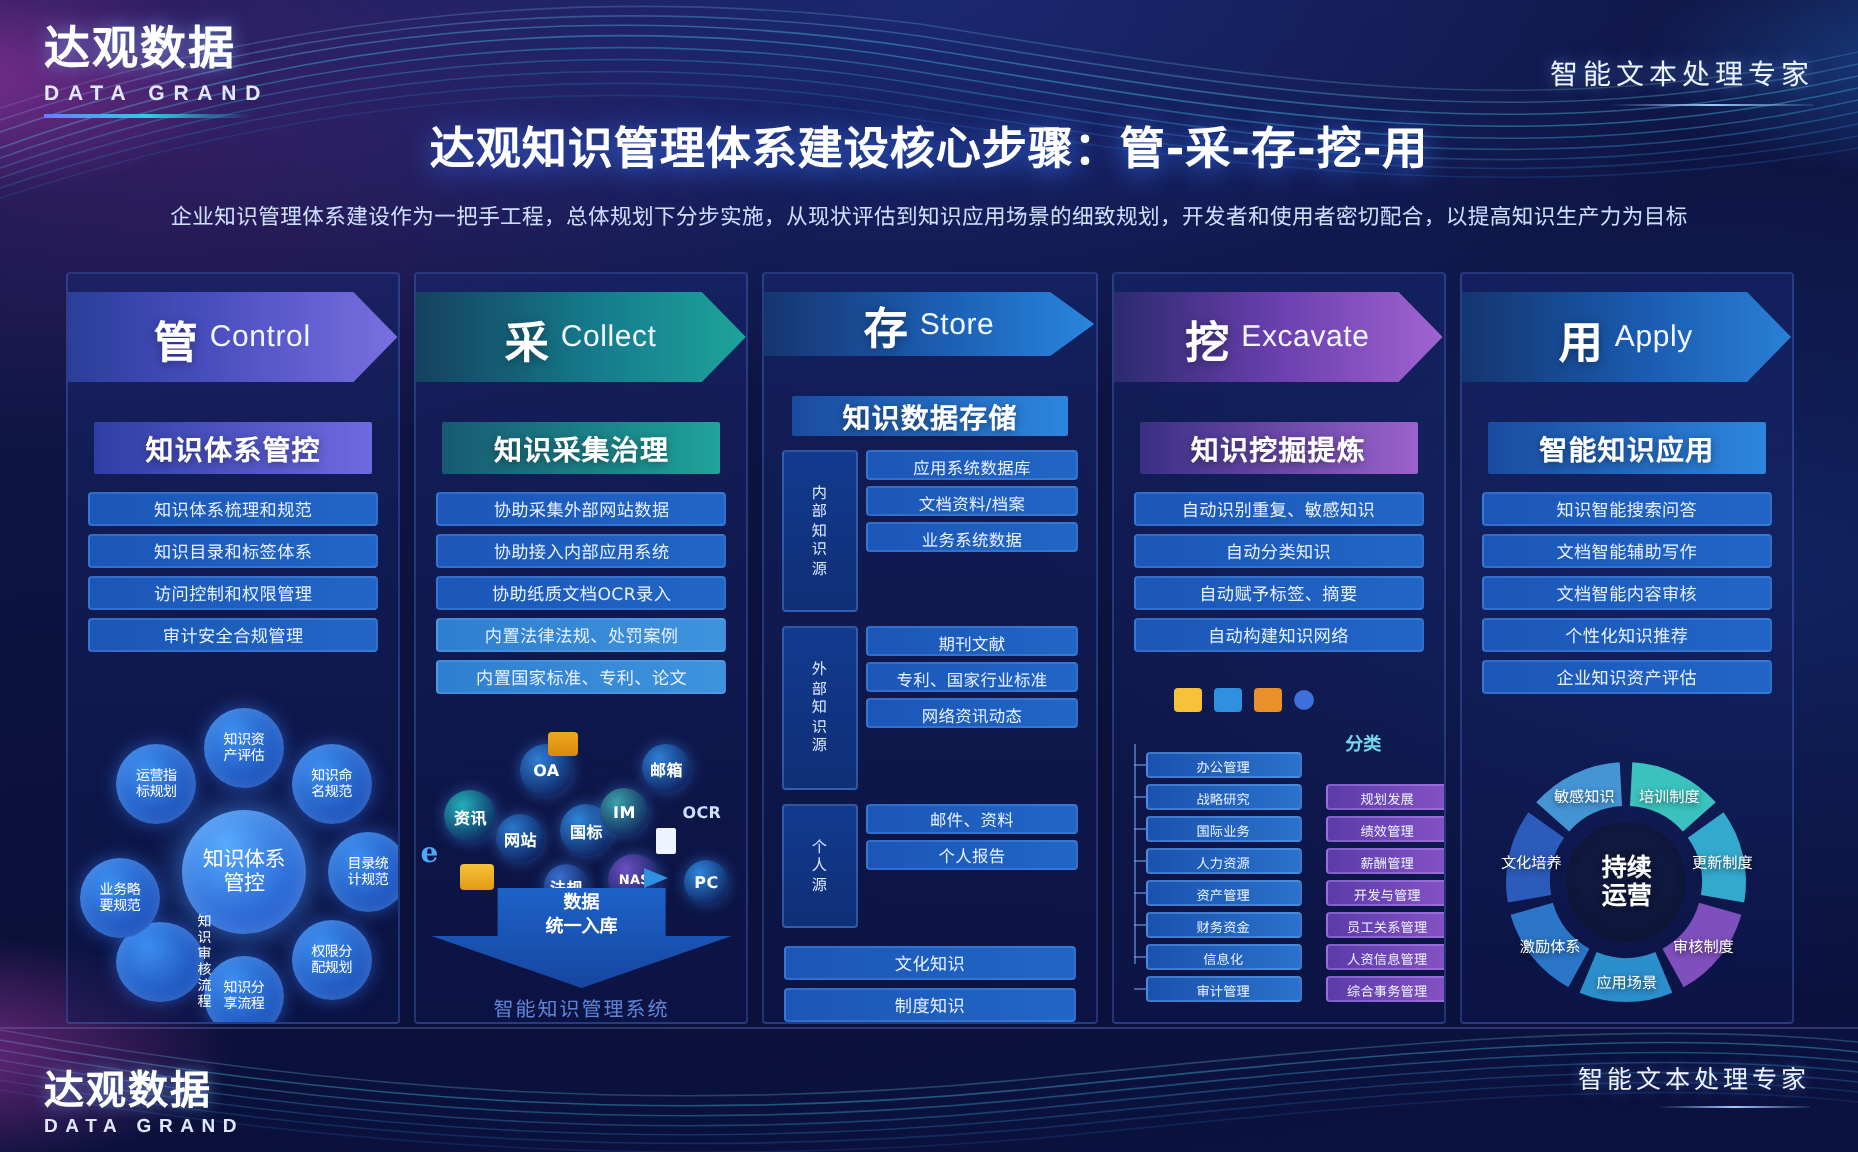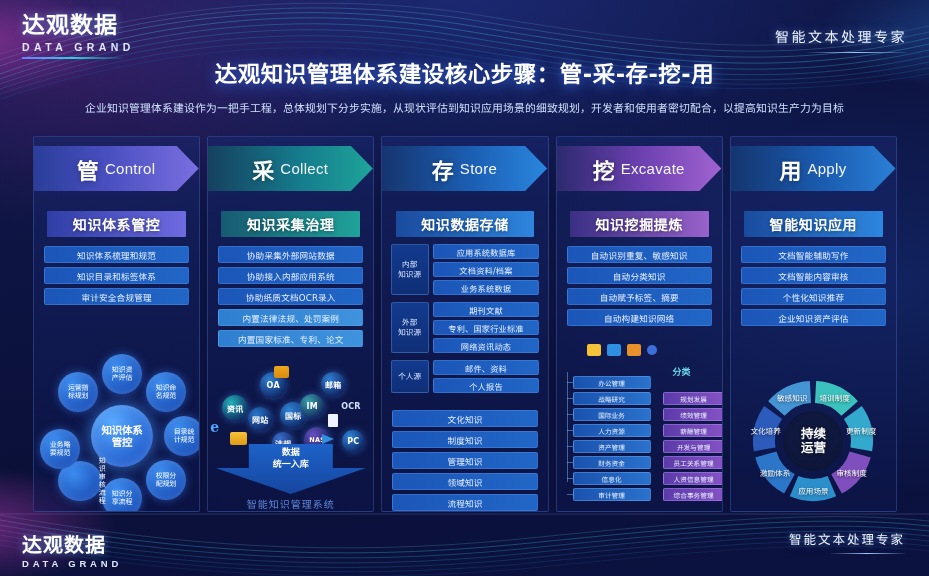--- a/index.html
+++ b/index.html
@@ -117,21 +117,21 @@
   }
   .pill.alt { background:linear-gradient(90deg,#2f7fd0,#3f93dd); }
 
   
   .srcgroup { width:90%; margin-top:7px; display:flex; gap:4px; }
   .srcgroup .tag {
     width:38px; flex:0 0 38px; border-radius:2px;
     background:linear-gradient(180deg,#123a8e,#0f2f77);
     border:1px solid rgba(120,180,255,.3);
     display:flex; align-items:center; justify-content:center; text-align:center;
-    font-size:7.6px; line-height:1.25; color:#dbe8ff; padding:4px;
+    font-size:7.6px; line-height:1.25; color:#dbe8ff; padding:16px;
     font-family:"DejaVu Sans","Liberation Sans",sans-serif;
   }
   .srcgroup .rows { flex:1; display:flex; flex-direction:column; gap:3px; }
   .srcgroup .rows .pill { height:15px; font-size:8.2px; }
 
   .spacer { flex:1 1 auto; }
 
   
   .figure { width:100%; position:relative; }
 
@@ -142,21 +142,21 @@
     display:flex; align-items:center; justify-content:center; text-align:center;
     color:#fff; font-family:"DejaVu Sans","Liberation Sans",sans-serif;
     line-height:1.15; letter-spacing:-.2px;
   }
   .bub.sat {
     width:40px; height:40px; font-size:7px;
     background:radial-gradient(circle at 35% 30%, #3d8ef0, #1b4fb8 75%);
     box-shadow:0 0 9px rgba(60,130,255,.5), inset 0 0 8px rgba(140,200,255,.35);
   }
   .bub.core {
-    width:62px; height:62px; font-size:10.5px; font-weight:bold;
+    width:62px; height:62px; font-size:10.5px; font-weight:normal;
     left:57px; top:44px;
     background:radial-gradient(circle at 35% 28%, #58aaff, #1f59cb 78%);
     box-shadow:0 0 18px rgba(70,150,255,.75), inset 0 0 12px rgba(170,215,255,.4);
   }
 
   
   .cloud { position:relative; width:175px; height:98px; margin:0 auto; }
   .cbub {
     position:absolute; border-radius:50%;
     display:flex; align-items:center; justify-content:center;
@@ -281,20 +281,21 @@
   <div id="columns">
       <div class="col">
         <div class="chev" style="background: linear-gradient(90deg, rgb(42, 62, 154), rgb(74, 79, 192) 45%, rgb(122, 111, 224));">
           <span class="cn">管</span>
           <span class="en">Control</span>
         </div>
         <div class="sect-title" style="background: linear-gradient(90deg, rgb(47, 62, 166), rgb(111, 106, 224));">知识体系管控</div>
         <div class="pillbox">
           <div class="pill">知识体系梳理和规范</div>
           <div class="pill">知识目录和标签体系</div>
+          <div class="pill">访问控制和权限管理</div>
           <div class="pill">审计安全合规管理</div>
         </div>
         <div class="spacer"></div>
         <div class="figure">
           <div class="bubwrap">
             <div class="bub core">知识体系<br>管控</div>
             <div class="bub sat" style="left: 68px; top: -7px;">知识资<br>产评估</div>
             <div class="bub sat" style="left: 111.841px; top: 11.1594px;">知识命<br>名规范</div>
             <div class="bub sat" style="left: 130px; top: 55px;">目录统<br>计规范</div>
             <div class="bub sat" style="left: 111.841px; top: 98.8406px;">权限分<br>配规划</div>
@@ -431,20 +432,21 @@
           </div>
         </div>
       </div>
       <div class="col">
         <div class="chev" style="background: linear-gradient(90deg, rgb(20, 53, 110), rgb(26, 91, 176) 55%, rgb(42, 128, 214));">
           <span class="cn">用</span>
           <span class="en">Apply</span>
         </div>
         <div class="sect-title" style="background: linear-gradient(90deg, rgb(26, 75, 158), rgb(45, 134, 222));">智能知识应用</div>
         <div class="pillbox">
+          <div class="pill">知识智能搜索问答</div>
           <div class="pill">文档智能辅助写作</div>
           <div class="pill">文档智能内容审核</div>
           <div class="pill">个性化知识推荐</div>
           <div class="pill">企业知识资产评估</div>
         </div>
         <div class="spacer"></div>
         <div class="figure">
           <div class="cycle">
             <svg width="160" height="150" viewBox="0 0 160 150" style="position: absolute; left: 0px; top: 0px;">
               <path d="M83.14015737457663,20.08222791472557 A60,60 0 0 1 124.88774447633162,40.186806259387325 L108.42890483501003,54.784977297611974 A38,38 0 0 0 81.98876633723187,42.052077679326196 Z" fill="#3fd0c8" opacity=".92"></path>

